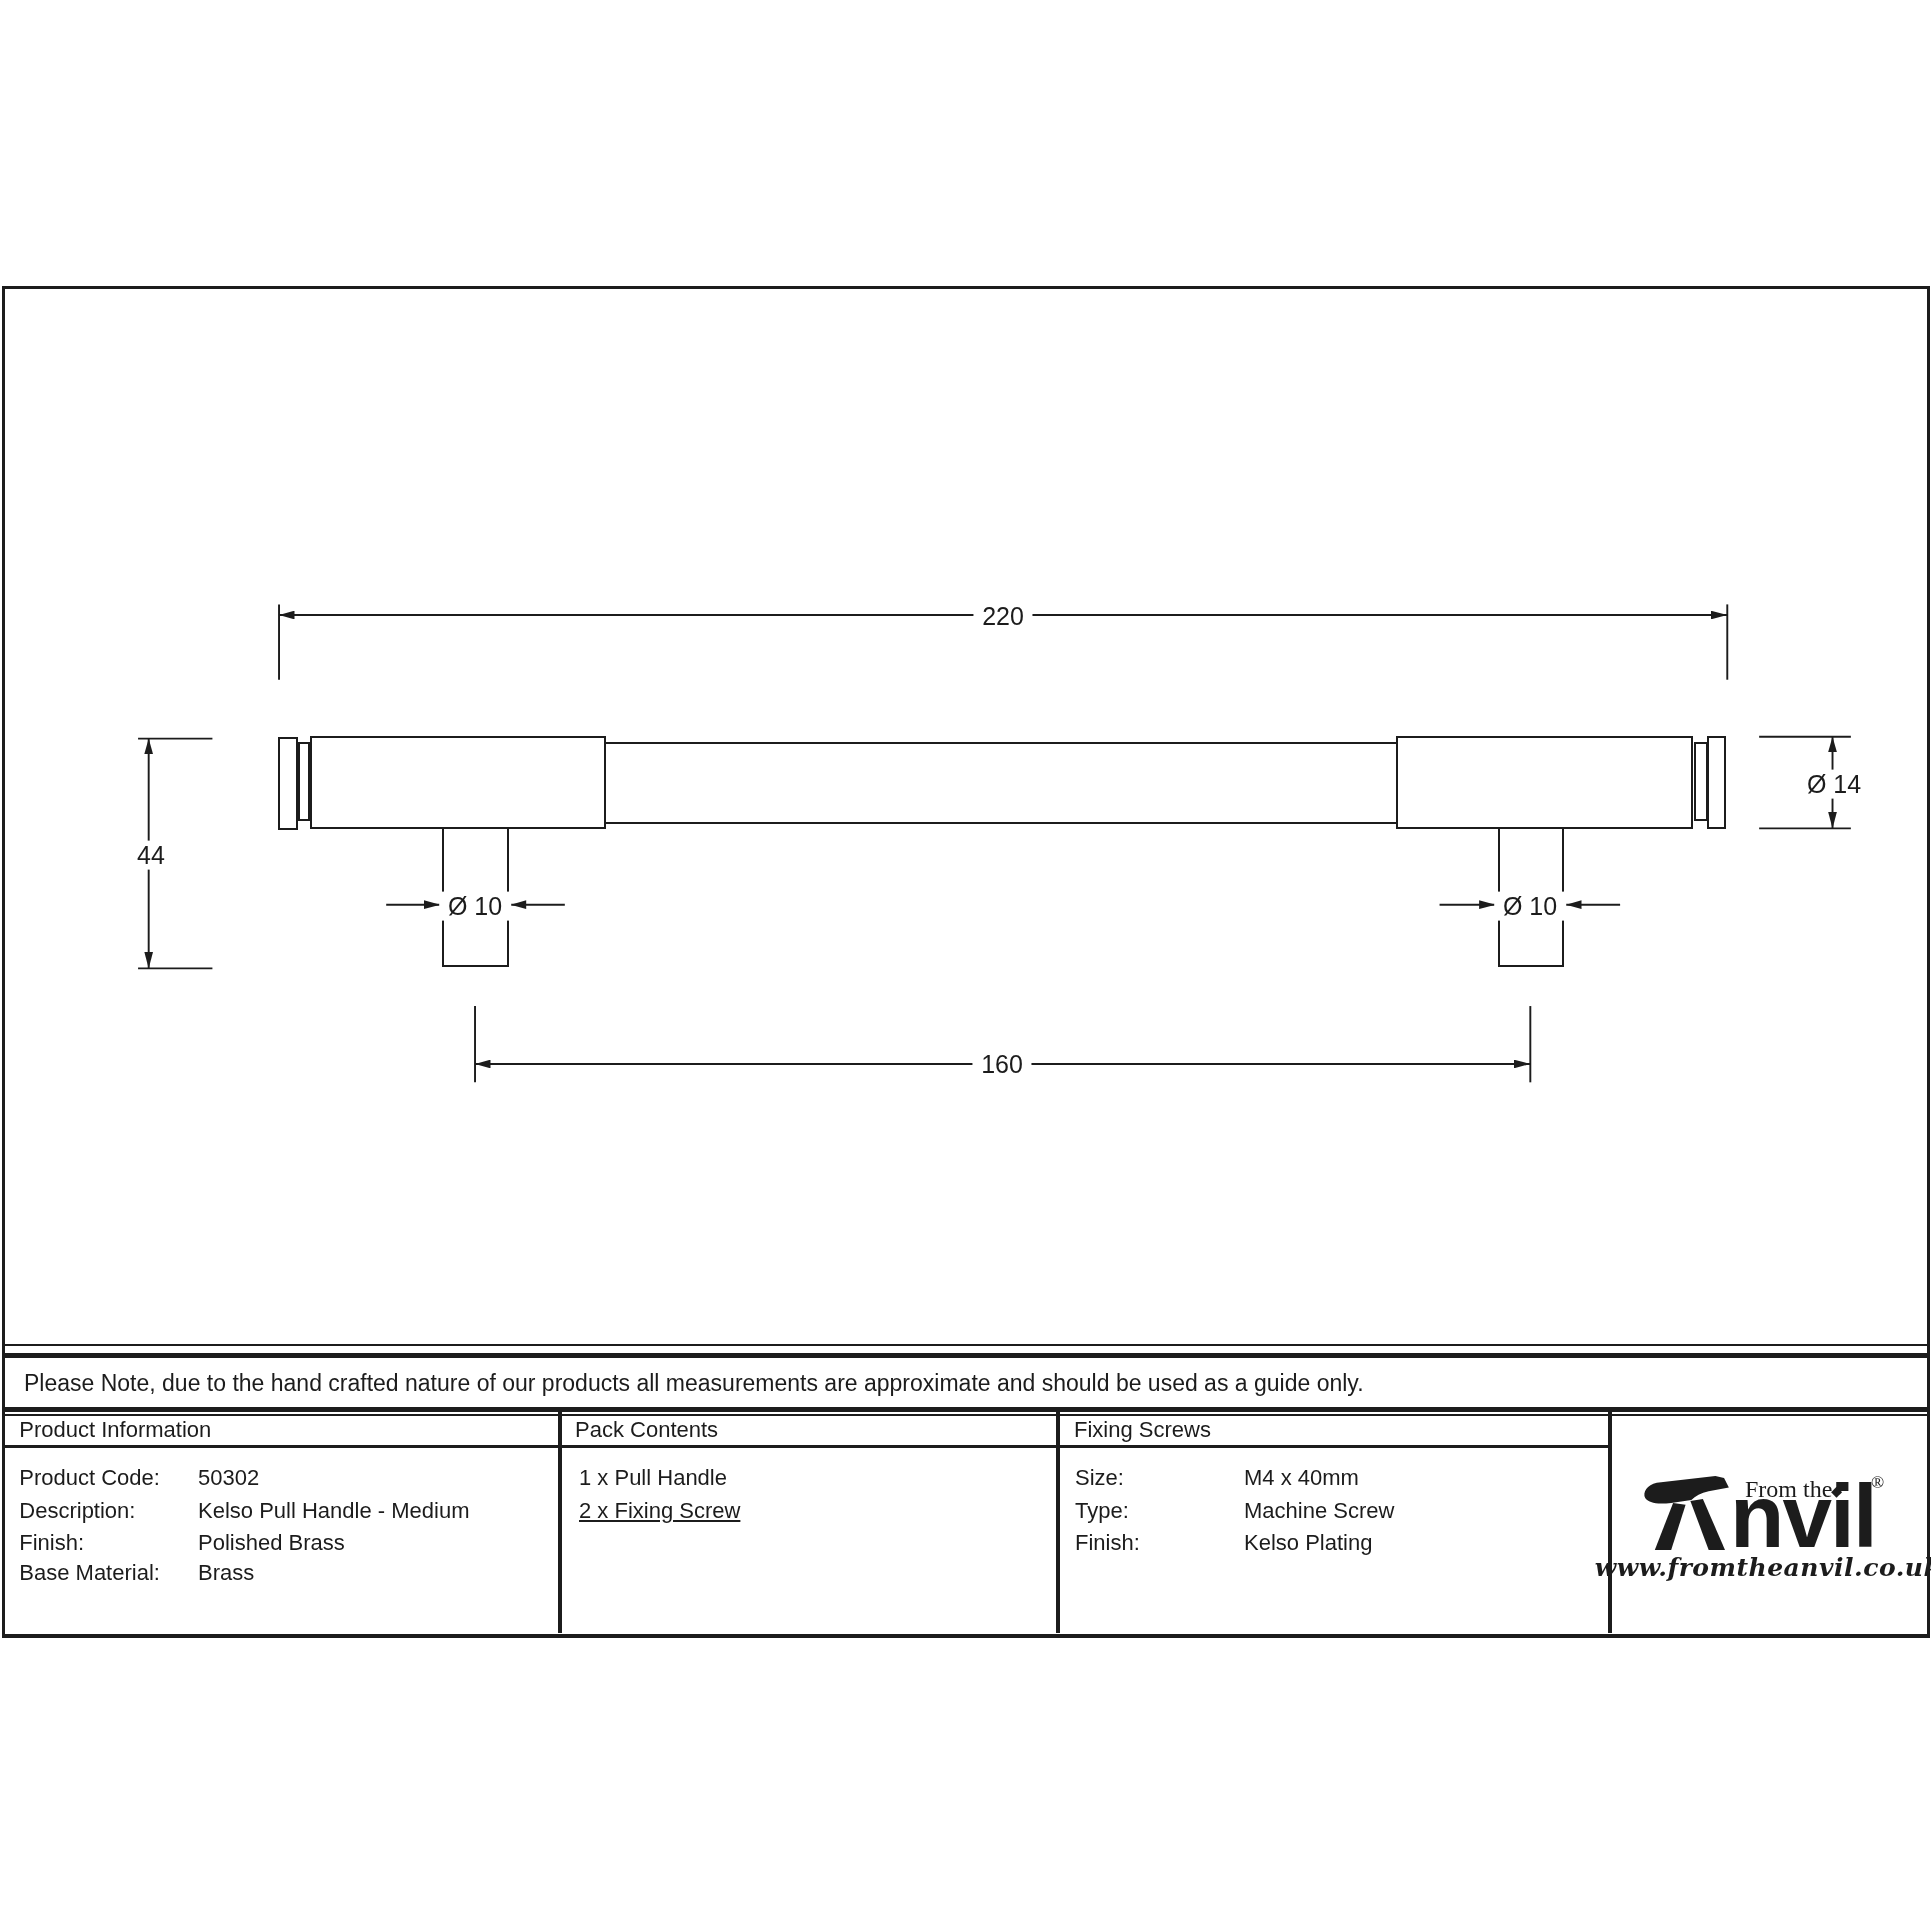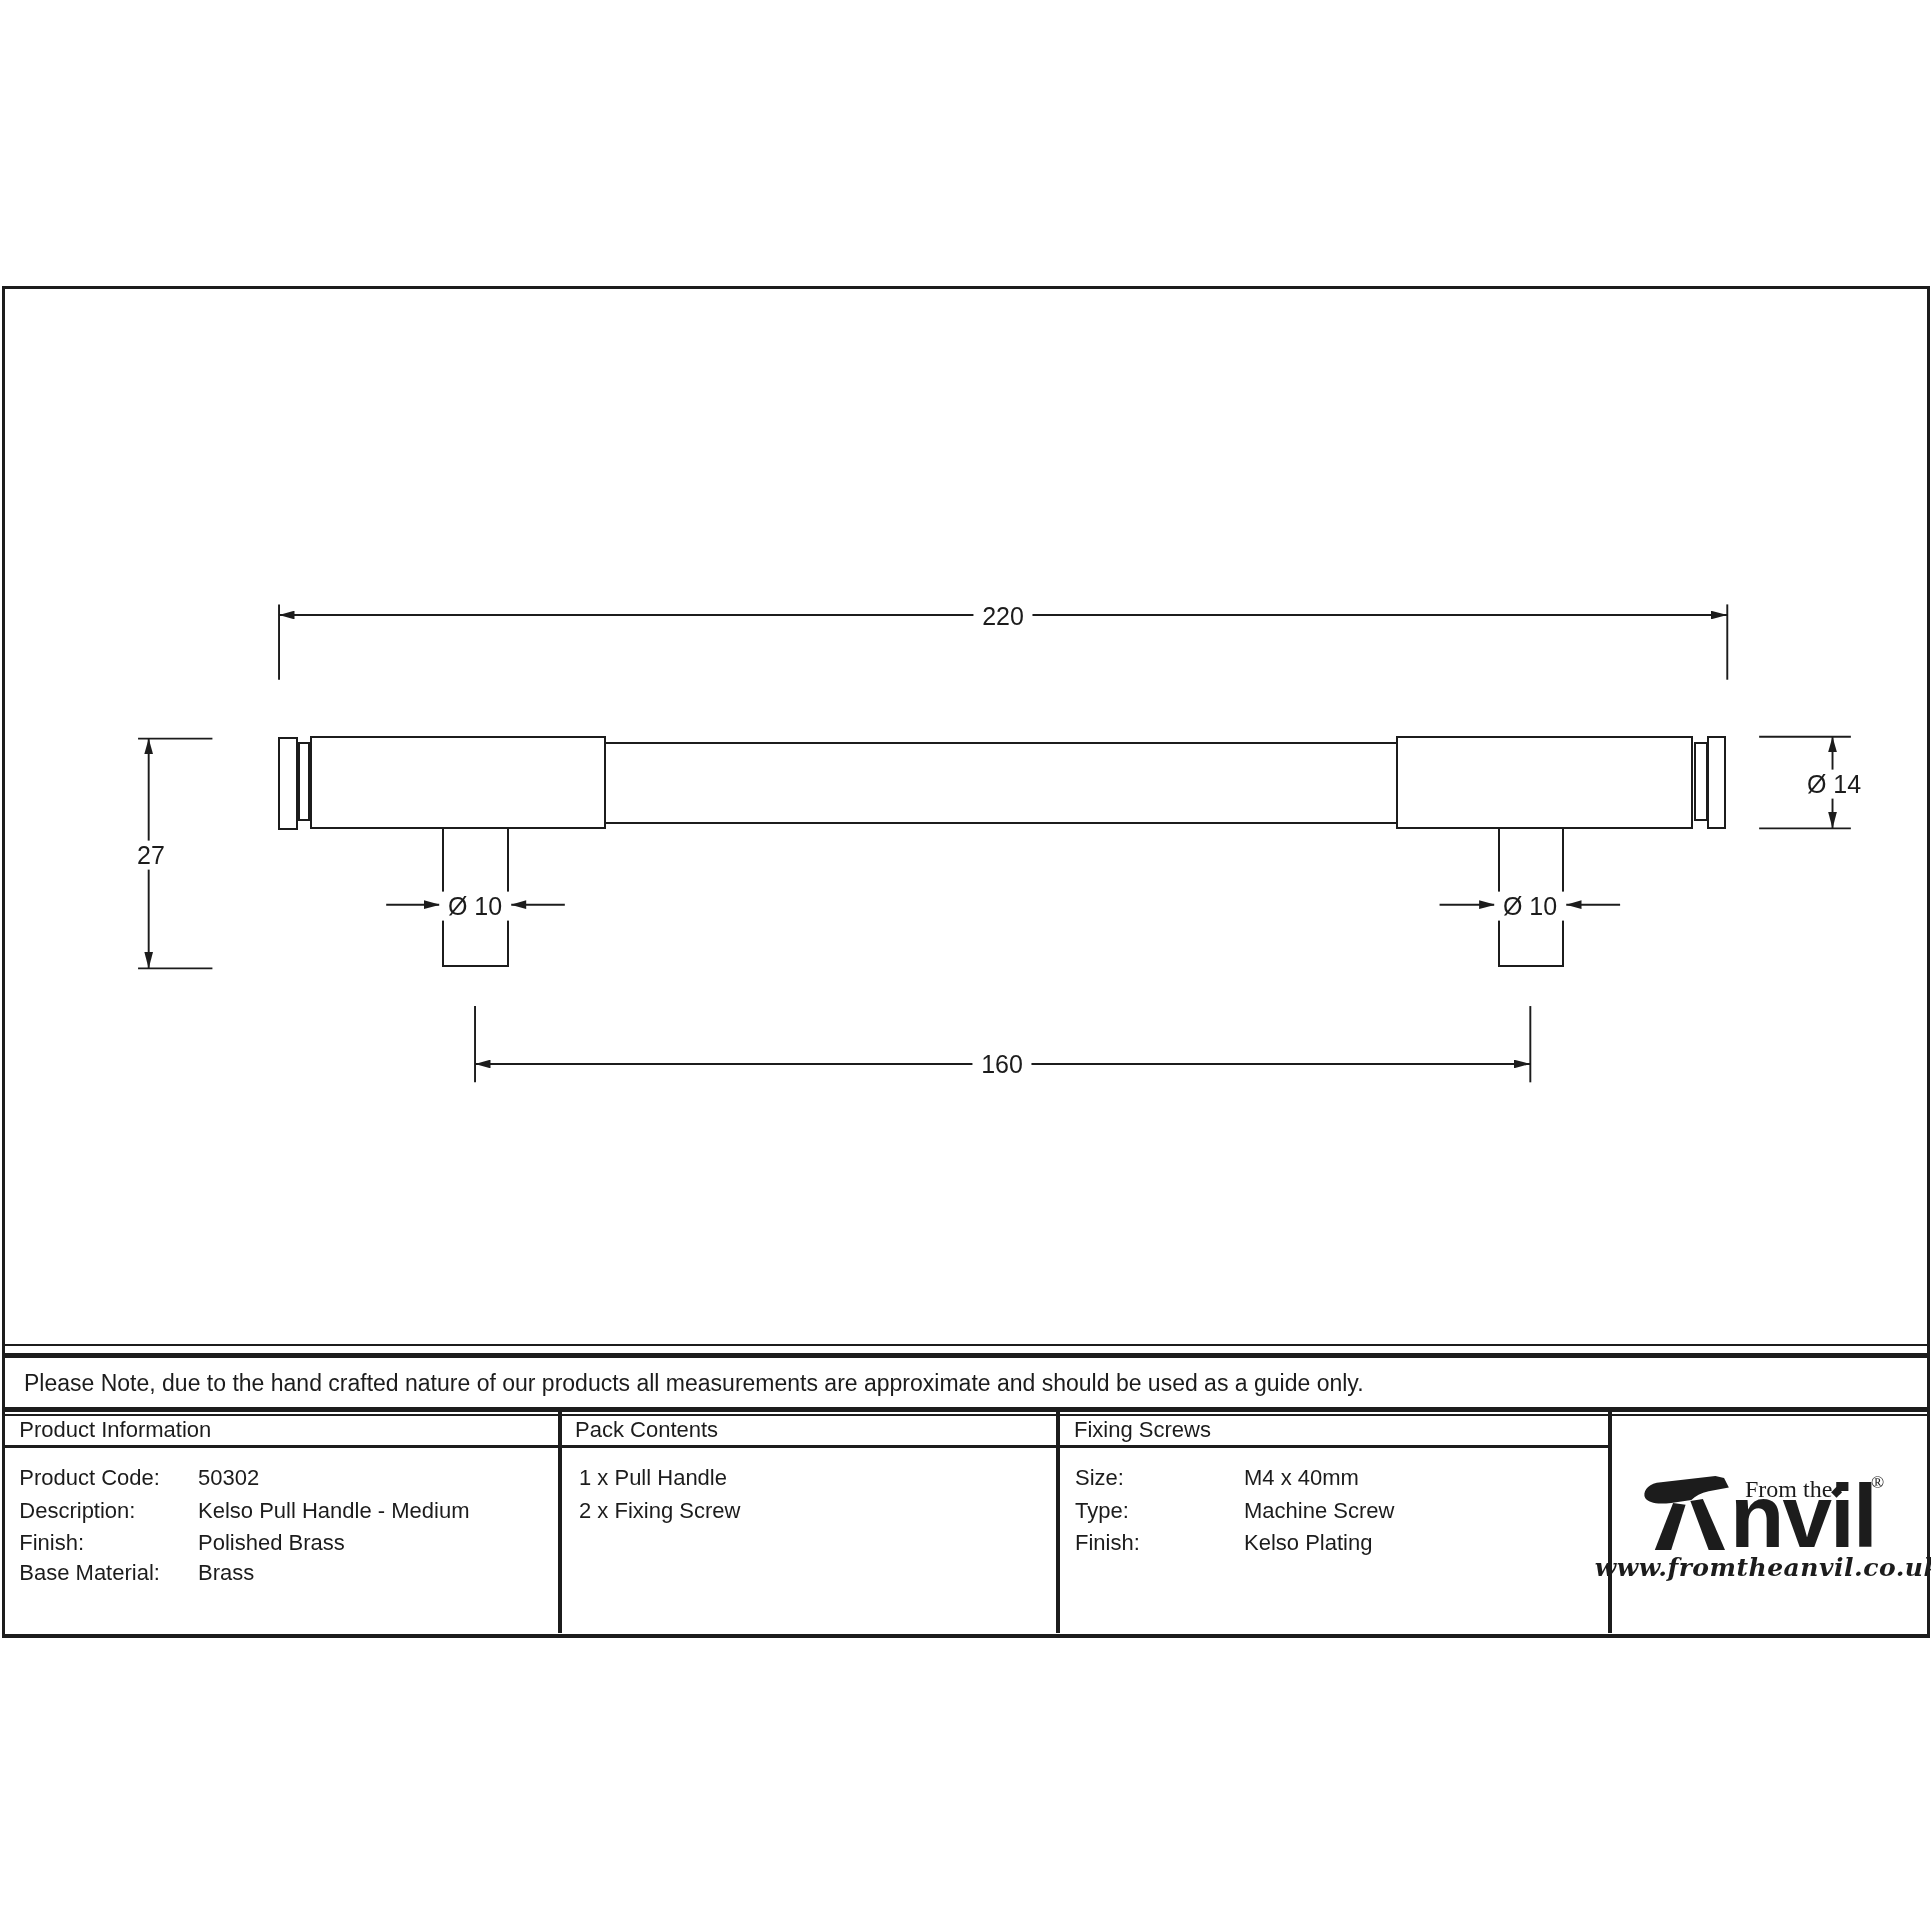--- a/index.html
+++ b/index.html
@@ -95,21 +95,21 @@
 
     <g>
       <line x1="1491" y1="937" x2="1549" y2="937" marker-end="url(#tipEnd)"></line>
       <line x1="1622" y1="937" x2="1678" y2="937" marker-start="url(#tipStart)"></line>
     </g>
   </g>
 </svg>
 
 <span class="dimlabel" style="left:1003px;top:616px;">220</span>
 <span class="dimlabel" style="left:1002px;top:1064px;">160</span>
-<span class="dimlabel" style="left:151px;top:855px;">27</span>
+<span class="dimlabel" style="left:151px;top:855px;">44</span>
 <span class="dimlabel" style="left:1834px;top:784px;">Ø 14</span>
 <span class="dimlabel" style="left:475px;top:906px;">Ø 10</span>
 <span class="dimlabel" style="left:1530px;top:906px;">Ø 10</span>
 
 <div class="hline" style="left:1.9px;top:1344px;width:1928px;height:1.9px;"></div>
 <div class="hline" style="left:1.9px;top:1353px;width:1928px;height:4.8px;"></div>
 <span class="txt note-text" style="left:24px;top:1383px;">Please Note, due to the hand crafted nature of our products all measurements are approximate and should be used as a guide only.</span>
 
 <div class="hline" style="left:1.9px;top:1407px;width:1928px;height:4.8px;"></div>
 <div class="hline" style="left:1.9px;top:1414px;width:1928px;height:1.9px;"></div>
@@ -123,21 +123,21 @@
 <span class="txt cell-text" style="left:198px;top:1478px;">50302</span>
 <span class="txt cell-text" style="left:19.3px;top:1511px;">Description:</span>
 <span class="txt cell-text" style="left:198px;top:1511px;">Kelso Pull Handle - Medium</span>
 <span class="txt cell-text" style="left:19.3px;top:1543px;">Finish:</span>
 <span class="txt cell-text" style="left:198px;top:1543px;">Polished Brass</span>
 <span class="txt cell-text" style="left:19.3px;top:1573px;">Base Material:</span>
 <span class="txt cell-text" style="left:198px;top:1573px;">Brass</span>
 
 <span class="txt cell-header" style="left:575px;top:1430px;">Pack Contents</span>
 <span class="txt cell-text" style="left:579px;top:1478px;">1 x Pull Handle</span>
-<span class="txt cell-text" style="left:579px;top:1511px;">2 x Fixing Screw</span>
+<span class="txt cell-text" style="left:579px;top:1511px;text-decoration:underline;">2 x Fixing Screw</span>
 
 <span class="txt cell-header" style="left:1074px;top:1430px;">Fixing Screws</span>
 <span class="txt cell-text" style="left:1075px;top:1478px;">Size:</span>
 <span class="txt cell-text" style="left:1244px;top:1478px;">M4 x 40mm</span>
 <span class="txt cell-text" style="left:1075px;top:1511px;text-align:center;">Type:</span>
 <span class="txt cell-text" style="left:1244px;top:1511px;">Machine Screw</span>
 <span class="txt cell-text" style="left:1075px;top:1543px;">Finish:</span>
 <span class="txt cell-text" style="left:1244px;top:1543px;">Kelso Plating</span>
 
 <div class="abs" style="left:1608px;top:1412px;width:322px;height:221px;">

